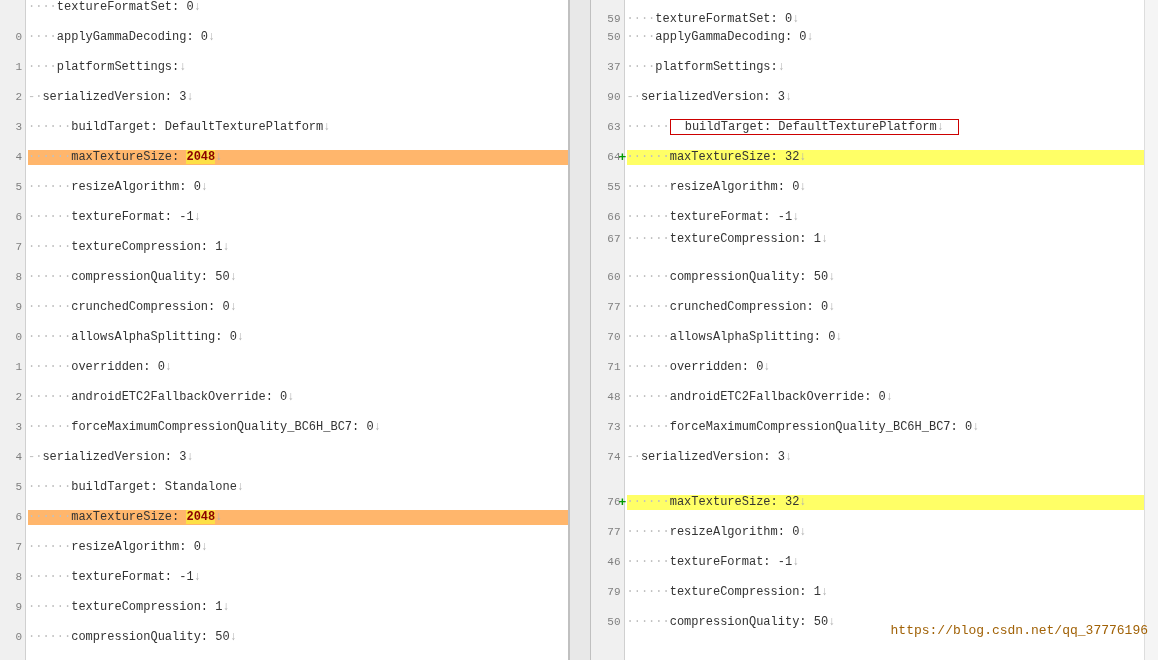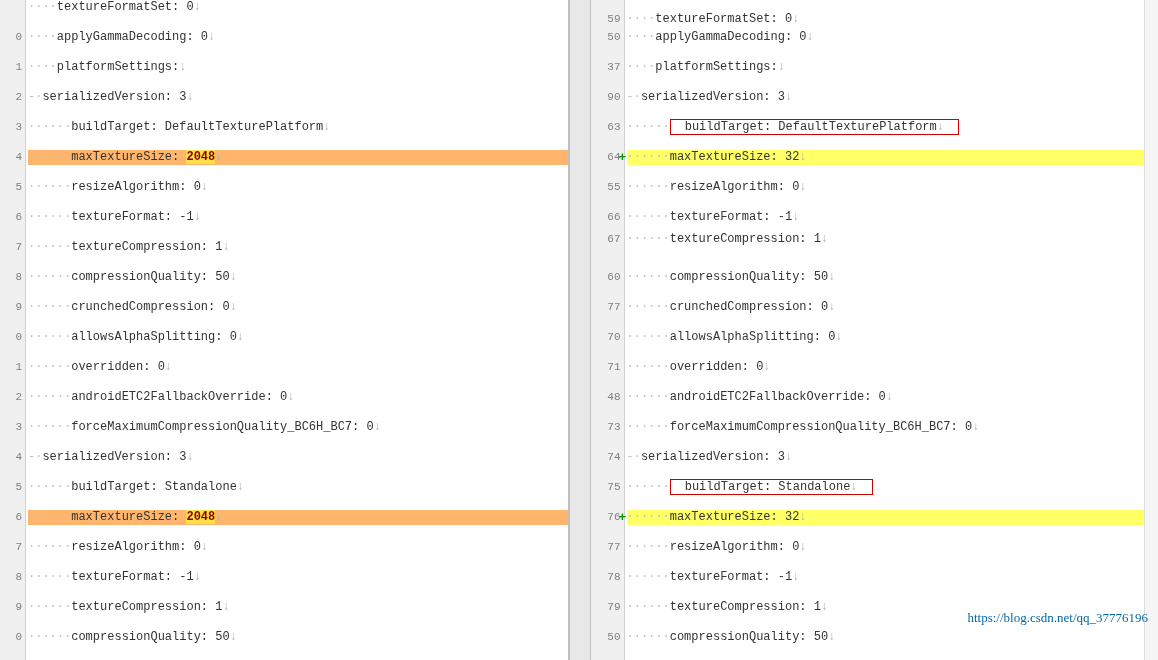--- a/index.html
+++ b/index.html
@@ -15,21 +15,21 @@
 .pane-right .ln{width:34px}
 .txt{position:absolute;left:28px;right:0}
 .pane-right .txt{left:36px}
 .ws{color:#c0c0c0}
 .hl-orange{background:#ffb66c}
 .hl-yellow{background:#ffff66}
 .hl-red{background:#fde047;color:#8b0000;font-weight:bold}
 .redbox-line{border:1.5px solid #cc0000;padding:0 14px}
 .arrow{color:#b0b0b0}
 .plus{position:absolute;left:-8px;color:#009900;font-weight:bold;font-size:13px}
-.watermark{position:absolute;right:10px;bottom:34px;color:#0369a1;font-size:13px;font-family:Liberation Serif, serif}
+.watermark{position:absolute;right:10px;bottom:22px;color:#a16207;font-size:13px;font-family:Liberation Mono, monospace}
 .pane-right .lines{left:0}
 .marker-strip{position:absolute;right:0;top:0;width:14px;height:100%;background:#f5f5f5;border-left:1px solid #ddd}
 </style>
 </head>
 <body>
 
 <div class="container">
   <div class="pane pane-left">
     <div class="gutter"></div>
     <div class="lines" id="left-lines">
@@ -70,23 +70,22 @@
         <div class="line" style="top:90px"><span class="ln">55</span><span class="txt"><span class="ws">······</span>resizeAlgorithm: 0<span class="arrow">↓</span></span></div>
         <div class="line" style="top:105px"><span class="ln">66</span><span class="txt"><span class="ws">······</span>textureFormat: -1<span class="arrow">↓</span></span></div>
         <div class="line" style="top:112px"><span class="ln">67</span><span class="txt"><span class="ws">······</span>textureCompression: 1<span class="arrow">↓</span></span></div>
         <div class="line" style="top:135px"><span class="ln">60</span><span class="txt"><span class="ws">······</span>compressionQuality: 50<span class="arrow">↓</span></span></div>
         <div class="line" style="top:150px"><span class="ln">77</span><span class="txt"><span class="ws">······</span>crunchedCompression: 0<span class="arrow">↓</span></span></div>
         <div class="line" style="top:165px"><span class="ln">70</span><span class="txt"><span class="ws">······</span>allowsAlphaSplitting: 0<span class="arrow">↓</span></span></div>
         <div class="line" style="top:180px"><span class="ln">71</span><span class="txt"><span class="ws">······</span>overridden: 0<span class="arrow">↓</span></span></div>
         <div class="line" style="top:195px"><span class="ln">48</span><span class="txt"><span class="ws">······</span>androidETC2FallbackOverride: 0<span class="arrow">↓</span></span></div>
         <div class="line" style="top:210px"><span class="ln">73</span><span class="txt"><span class="ws">······</span>forceMaximumCompressionQuality_BC6H_BC7: 0<span class="arrow">↓</span></span></div>
         <div class="line" style="top:225px"><span class="ln">74</span><span class="txt"><span class="ws"></span><span class="ws">-·</span>serializedVersion: 3<span class="arrow">↓</span></span></div>
-        <div class="line" style="top:240px"><span class="ln">75</span><span class="txt"><span class="ws">······</span><span class="redbox-line">buildTarget: Standalone<span class="arrow">↓</span></span></span></div>
         <div class="line" style="top:255px"><span class="ln">76</span><span class="txt"><span class="hl-yellow" style="display:inline-block;width:100%"><span class="plus">+</span><span class="ws">······</span>maxTextureSize: 32<span class="arrow">↓</span></span></span></div>
         <div class="line" style="top:270px"><span class="ln">77</span><span class="txt"><span class="ws">······</span>resizeAlgorithm: 0<span class="arrow">↓</span></span></div>
-        <div class="line" style="top:285px"><span class="ln">78</span><span class="txt"><span class="ws">······</span>textureFormat: -1<span class="arrow">↓</span></span></div>
+        <div class="line" style="top:285px"><span class="ln">46</span><span class="txt"><span class="ws">······</span>textureFormat: -1<span class="arrow">↓</span></span></div>
         <div class="line" style="top:300px"><span class="ln">79</span><span class="txt"><span class="ws">······</span>textureCompression: 1<span class="arrow">↓</span></span></div>
         <div class="line" style="top:315px"><span class="ln">50</span><span class="txt"><span class="ws">······</span>compressionQuality: 50<span class="arrow">↓</span></span></div>
       </div>
     <div class="marker-strip"></div>
     <div class="watermark">https://blog.csdn.net/qq_37776196</div>
   </div>
 </div>
 
 </body></html>

